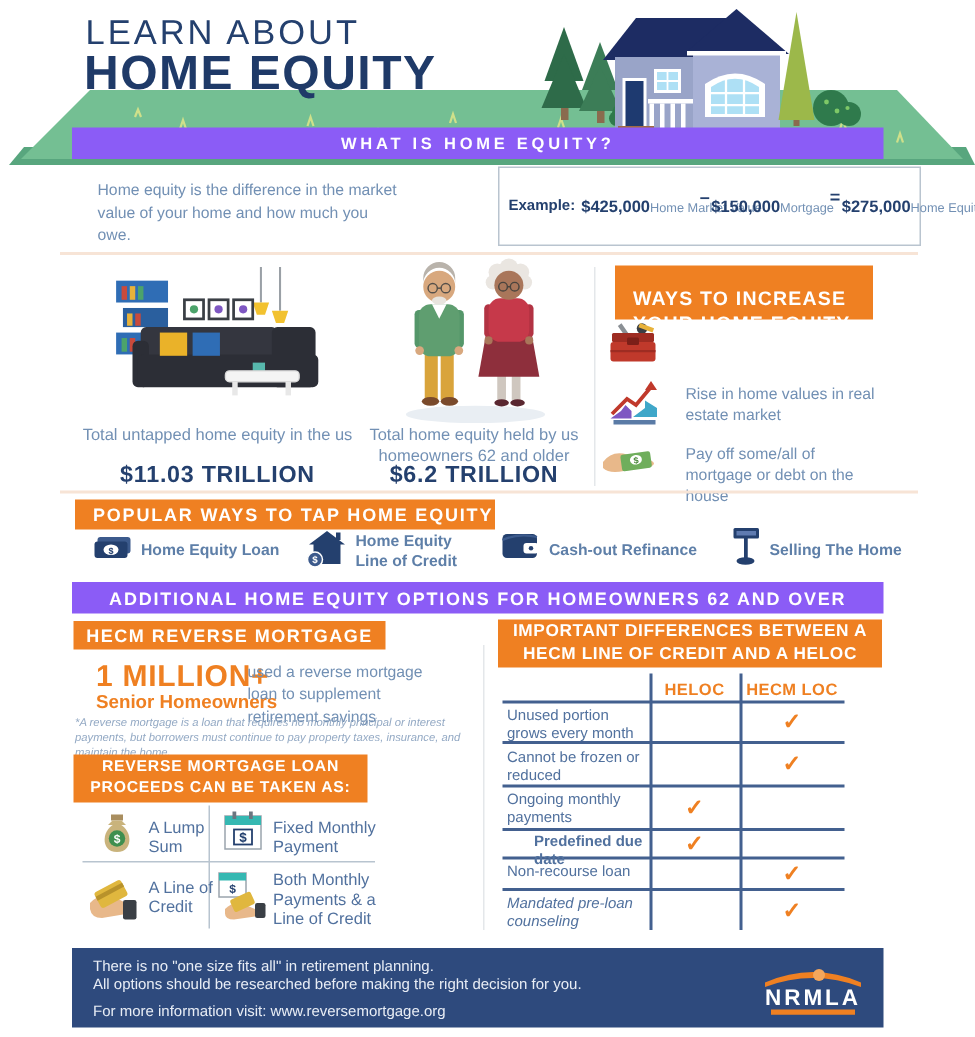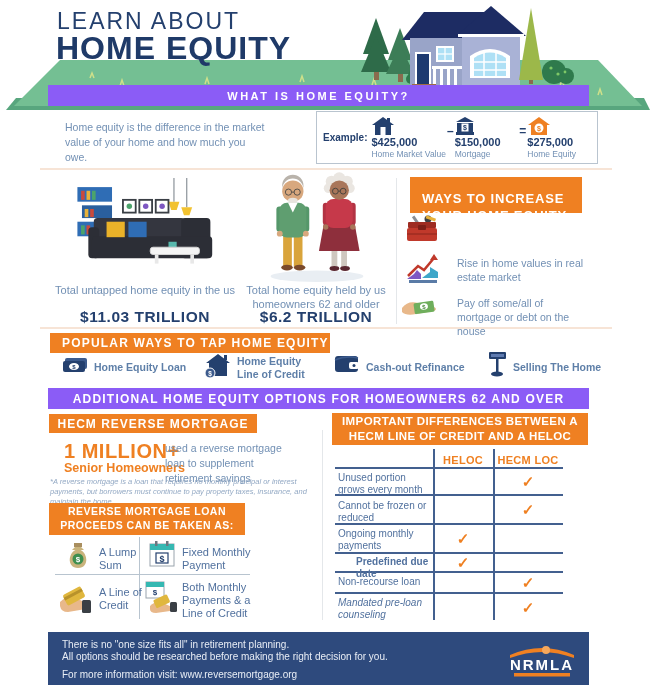--- a/index.html
+++ b/index.html
@@ -13,22 +13,22 @@
   .nbanner{background:#8b5cf6;color:#ffffff;font-weight:700;display:flex;align-items:center;justify-content:center;}
   .obanner{background:#ef8022;color:#ffffff;font-weight:700;}
   .obanner.center{display:flex;align-items:center;justify-content:center;text-align:center;}
   
   .body-txt{color:#7290b4;font-size:10.5px;line-height:1.45;}
   .stat-cap{color:#7290b4;font-size:11px;line-height:1.3;text-align:center;}
   .stat-val{color:#24406e;font-size:15.5px;font-weight:800;text-align:center;letter-spacing:.5px;}
   .divider{height:2px;background:#f7e4d6;}
   .vdiv{width:1px;background:#e4e7ea;}
   
-  .exbox{border:1.5px solid #b9c4cf;display:flex;align-items:center;padding:0 6px;}
-  .exitem{display:flex;flex-direction:column;width:78px;}
+  .exbox{border:1.5px solid #b9c4cf;display:flex;align-items:center;padding:0 6px;margin-left:16px;}
+  .exitem{display:flex;flex-direction:row;align-items:center;width:78px;}
   .exval{color:#24406e;font-weight:800;font-size:11px;margin-top:1px;}
   .exlab{color:#7290b4;font-size:8.5px;margin-top:1px;white-space:nowrap;}
   .exop{color:#24406e;font-weight:800;font-size:12px;padding:0 1px;margin-top:-14px;}
   .exword{color:#24406e;font-weight:700;font-size:10px;margin-right:4px;white-space:nowrap;}
   
   .way-lab{color:#7290b4;font-size:10.5px;line-height:1.35;}
   .pop-lab{color:#5e7fa8;font-size:10.5px;line-height:1.25;font-weight:bold;}
   
   .big-orange{color:#ef8022;font-weight:800;font-size:20px;letter-spacing:.5px;}
   .sub-orange{color:#ef8022;font-weight:700;font-size:12.5px;}

